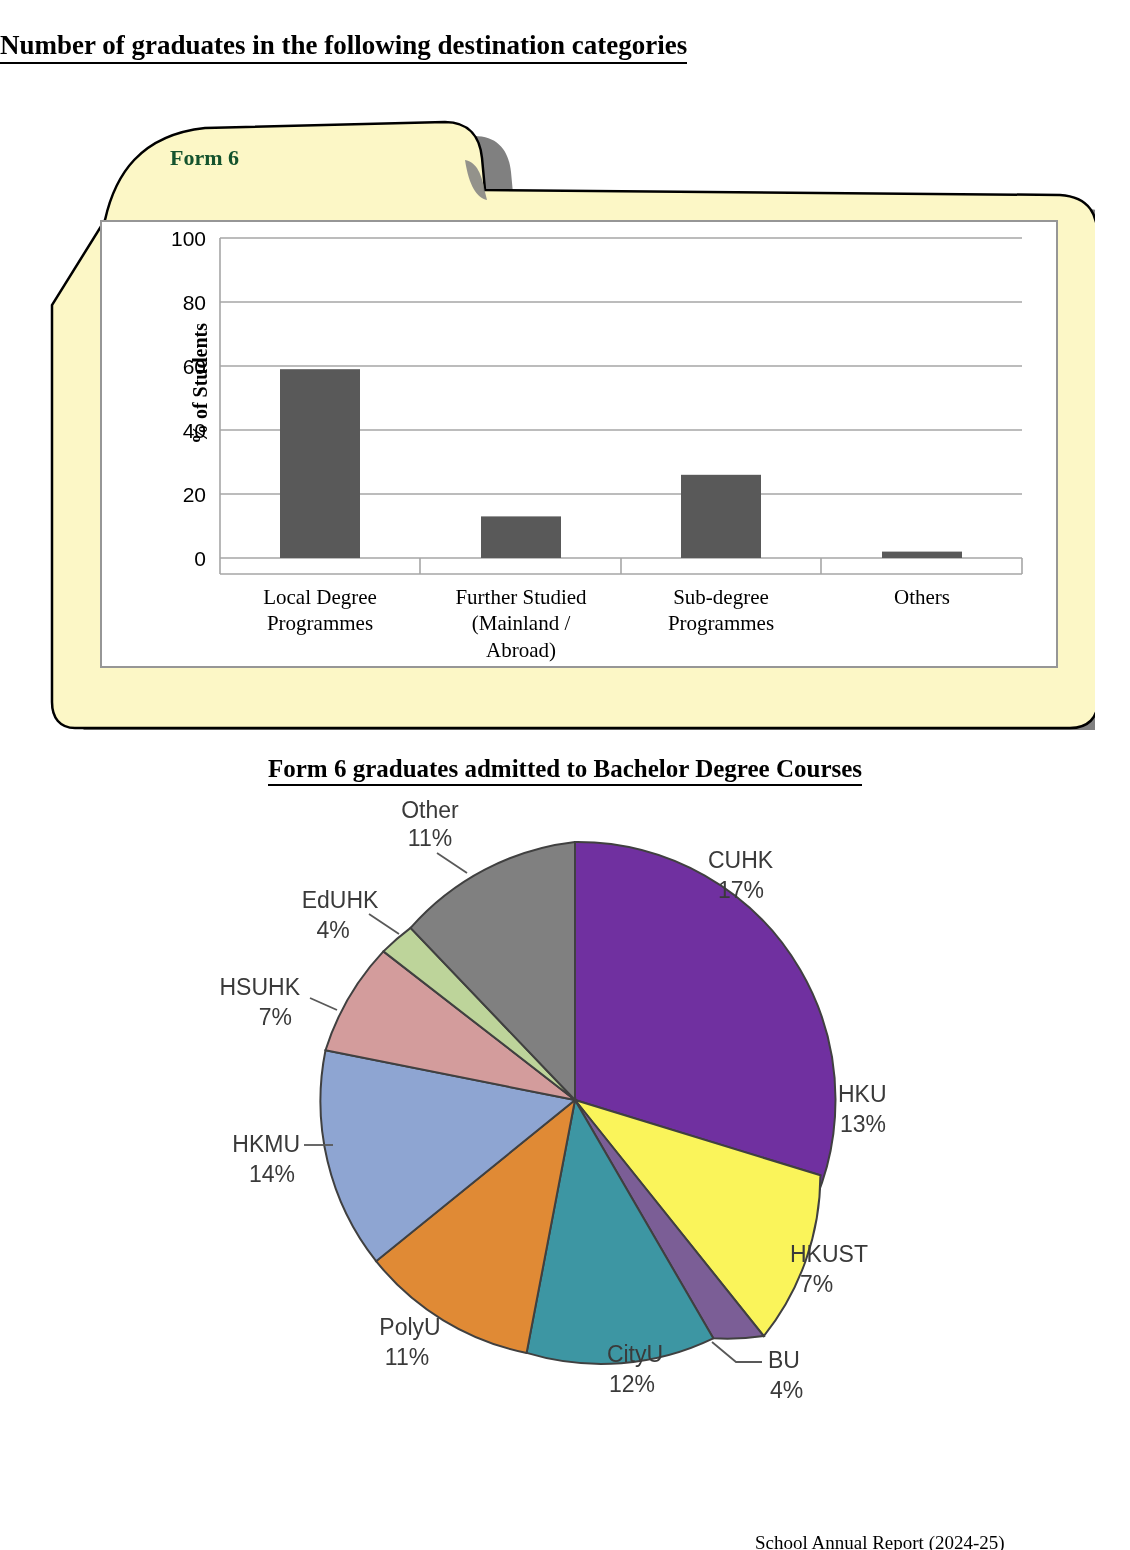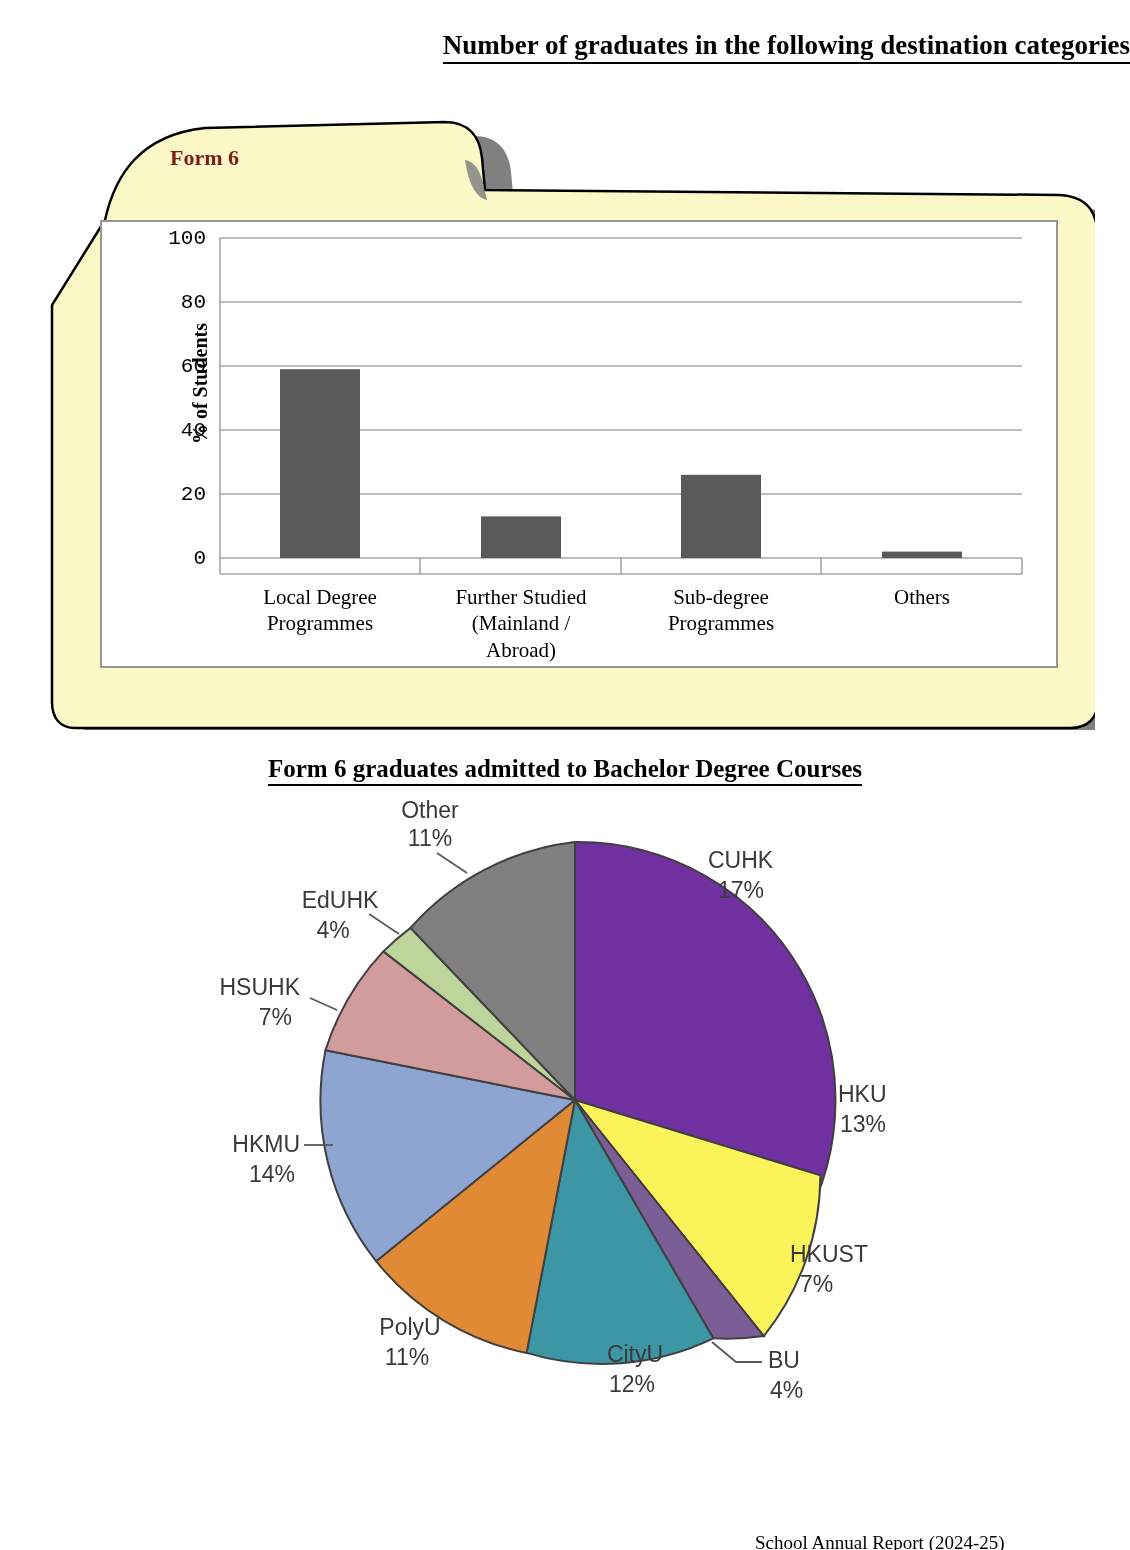--- a/index.html
+++ b/index.html
@@ -14,21 +14,21 @@
     font-family: "Liberation Serif", serif;
     overflow: hidden;
   }
 
   
   .page-title {
     position: absolute;
     top: 30px;
     left: 0;
     width: 1130px;
-    text-align: right;
+    text-align: left;
     font-family: "Liberation Serif", serif;
     font-weight: bold;
     font-size: 27px;
     color: #000;
   }
   .page-title span.u {
     border-bottom: 2px solid #000;
     padding-bottom: 2px;
   }
 
@@ -46,21 +46,21 @@
     width: 1050px;
     height: 630px;
   }
   .folder-tab-label {
     position: absolute;
     left: 125px;
     top: 45px;
     font-family: "Liberation Serif", serif;
     font-weight: bold;
     font-size: 22px;
-    color: #7f1d1d;
+    color: #14532d;
   }
   .folder-total {
     position: absolute;
     left: 115px;
     top: 580px;
     font-family: "Liberation Serif", serif;
     font-weight: bold;
     font-size: 21px;
     color: #000;
     letter-spacing: 0.1px;
@@ -94,21 +94,21 @@
     font-family: "Liberation Serif", serif;
     font-weight: bold;
     font-size: 20px;
     color: #000;
     white-space: nowrap;
   }
   .ytick {
     position: absolute;
     width: 60px;
     text-align: right;
-    font-family: Liberation Mono, monospace;
+    font-family: Liberation Sans, sans-serif;
     font-size: 21px;
     color: #000;
   }
   .xtick {
     position: absolute;
     text-align: center;
     font-family: "Liberation Serif", serif;
     font-size: 21px;
     color: #000;
     line-height: 1.25;

